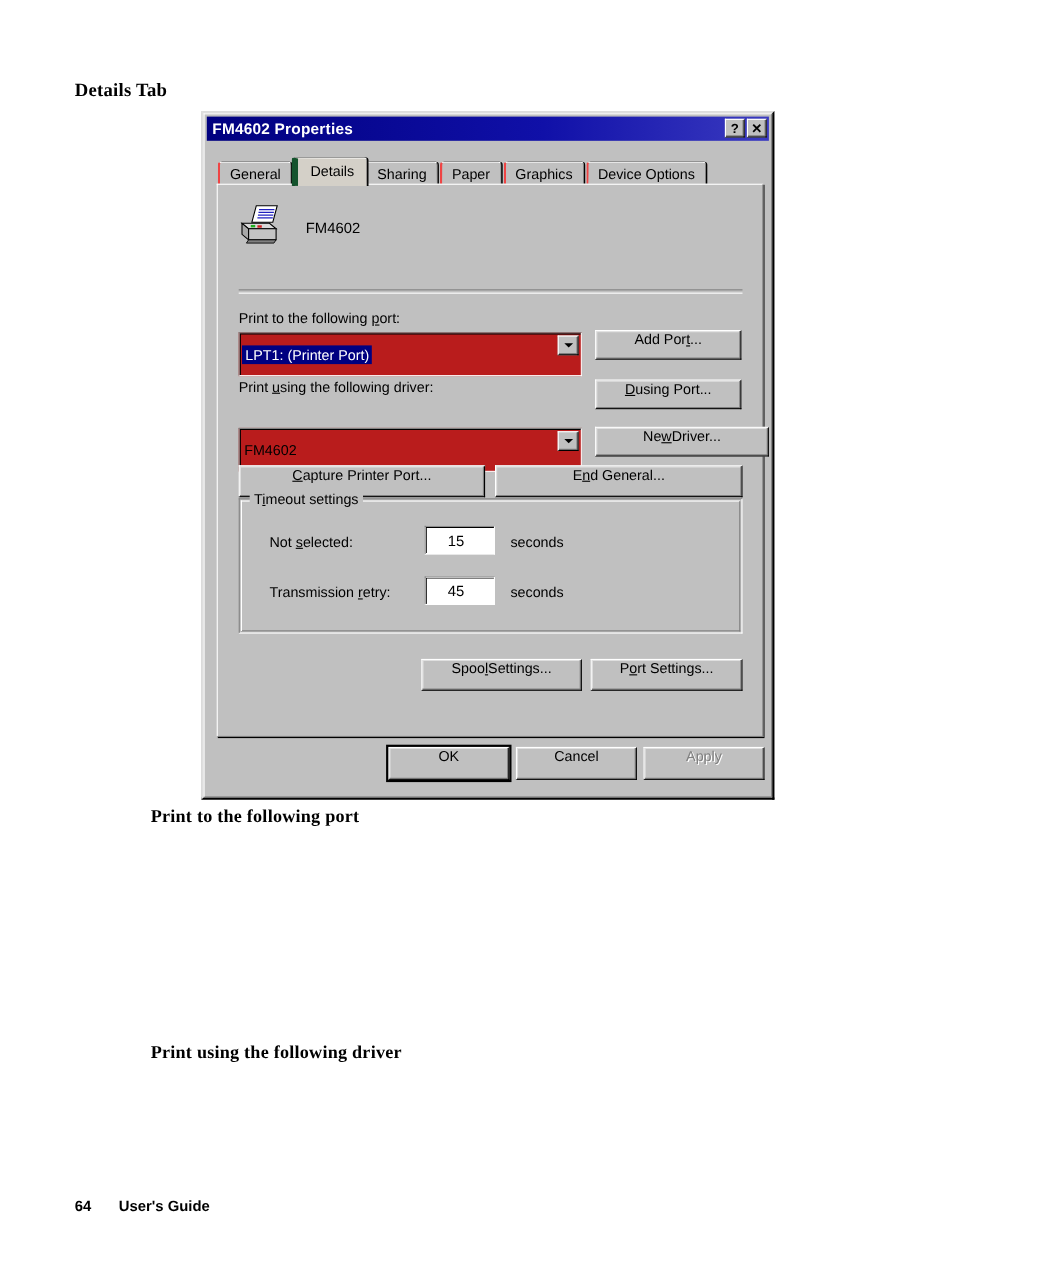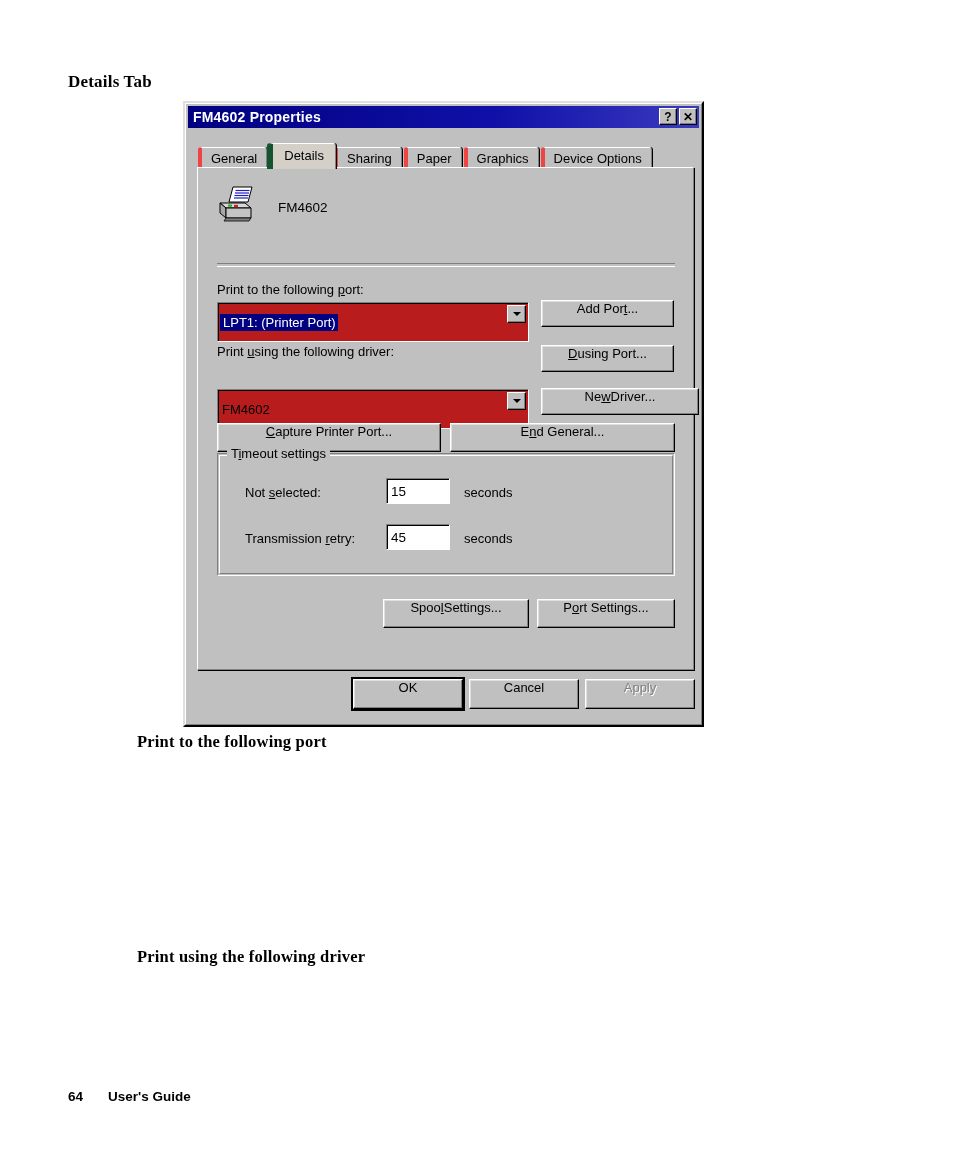--- a/index.html
+++ b/index.html
@@ -115,21 +115,21 @@
     left: 13px;
     top: 40px;
     height: 26px;
     display: flex;
     align-items: flex-end;
   }
   .tab {
     height: 22px;
     background: #c0c0c0;
     border-top: 1px solid #ffffff;
-    border-left: 4px solid #ef4444;
+    border-left: 2px solid #ef4444;
     border-right: 1px solid #808080;
     box-shadow: 1px 0 0 #000000;
     padding: 0 9px;
     display: flex;
     align-items: center;
     font-family: "Liberation Sans", sans-serif;
     font-size: 13px;
     color: #000000;
     white-space: nowrap;
     box-sizing: border-box;
@@ -315,21 +315,21 @@
     border-bottom: 1px solid #ffffff;
     box-shadow: inset 1px 1px 0 #000000;
     box-sizing: border-box;
     display: flex;
     align-items: center;
   }
   .tbox span {
     font-family: "Liberation Sans", sans-serif;
     font-size: 13.5px;
     color: #000000;
-    padding-left: 4px;
+    padding-left: 20px;
   }
   .unit {
     position: absolute;
     font-family: "Liberation Sans", sans-serif;
     font-size: 13px;
     color: #000000;
     white-space: nowrap;
   }
   .btn.default-btn {
     outline: 2px solid #000000;

